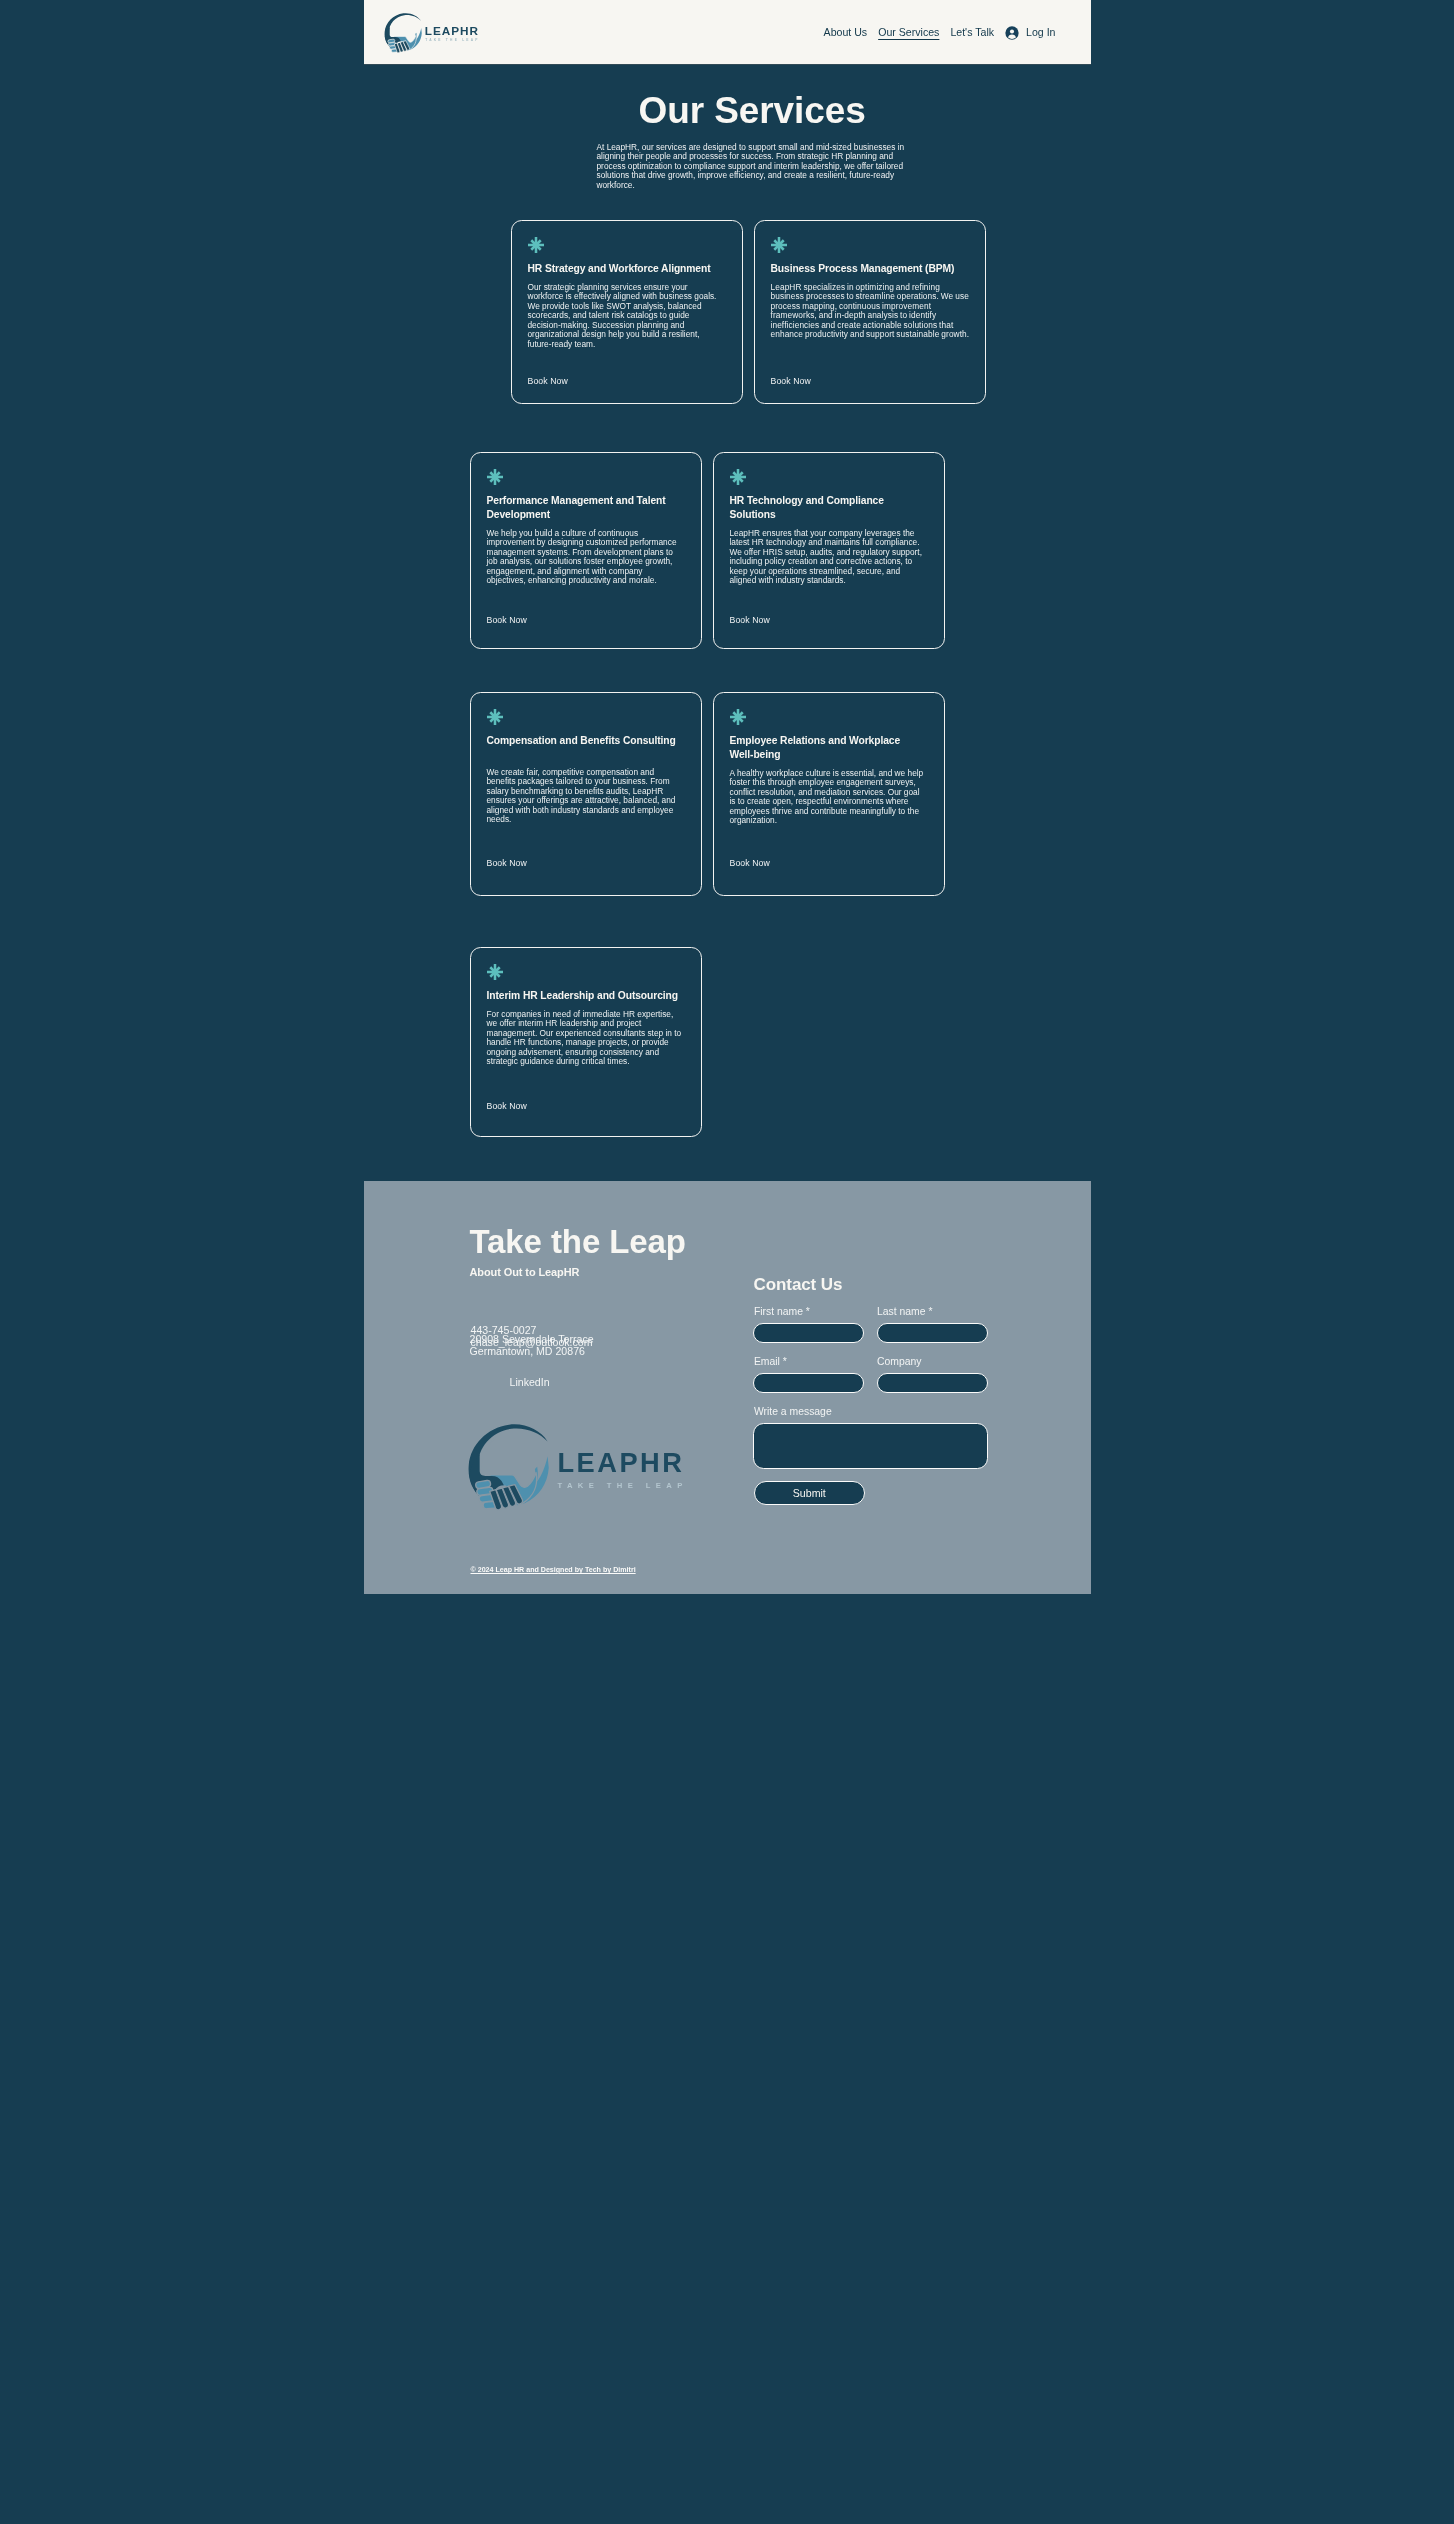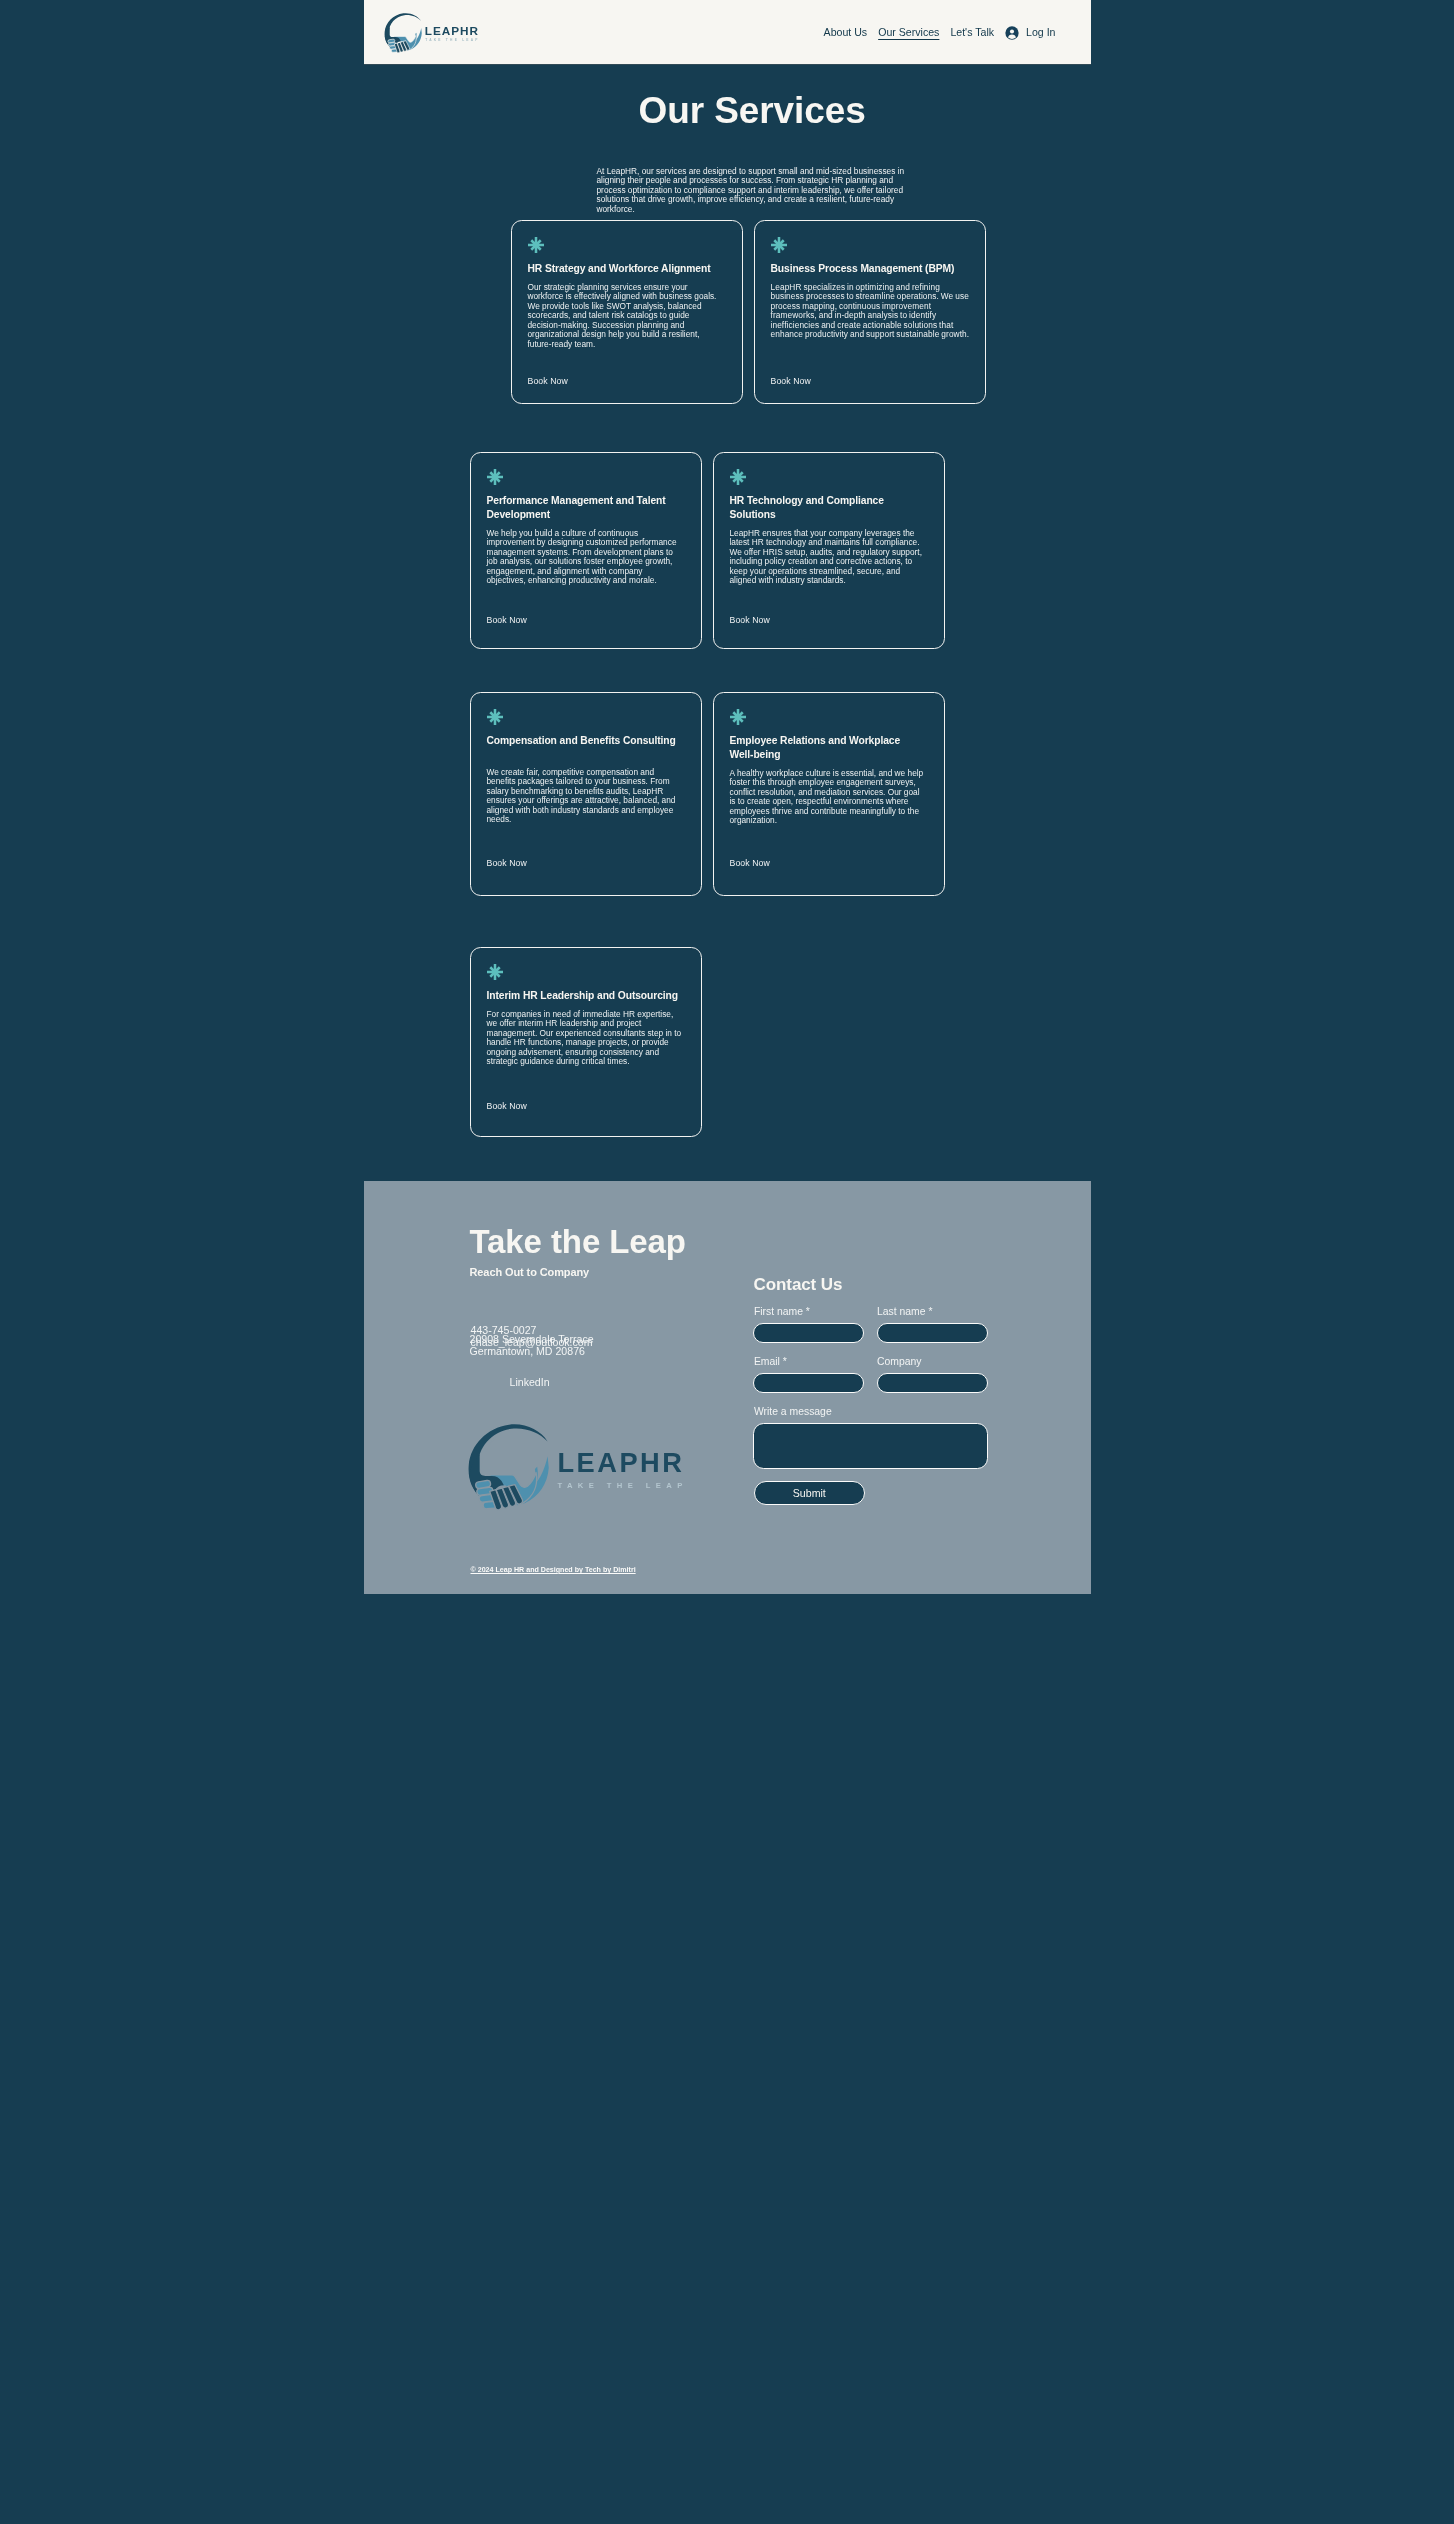--- a/index.html
+++ b/index.html
@@ -44,21 +44,21 @@
 
   
   .main{background:var(--navy);position:relative;height:1116px;}
   .hero h1{
     position:absolute;left:275px;top:27px;
     color:var(--cream);white-space:nowrap;
     font-size:37px;font-weight:bold;letter-spacing:-0.1px;line-height:1;
   }
   .hero p{
     position:absolute;left:233px;top:78px;width:323px;
-    color:#f0f2f3;font-size:8.3px;line-height:9.4px;letter-spacing:0px;margin-top:24px;
+    color:#f0f2f3;font-size:8.3px;line-height:9.4px;letter-spacing:0px;
   }
 
   
   .card{
     position:absolute;
     border:0.5px solid #f2f3f1;
     border-radius:10.6px;
   }
   .card .inner{position:absolute;left:16px;top:16px;width:197px;}
   .ico{display:block;width:16px;height:16px;line-height:0;}
@@ -303,21 +303,21 @@
           <p>For companies in need of immediate HR expertise, we offer interim HR leadership and project management. Our experienced consultants step in to handle HR functions, manage projects, or provide ongoing advisement, ensuring consistency and strategic guidance during critical times.</p>
         </div>
         <a class="book" href="#">Book Now</a>
       </article>
 
     </section>
   </main>
 
   <footer class="footer">
     <h2 class="foot-h1">Take the Leap</h2>
-    <h3 class="foot-h2">Reach Out to Company</h3>
+    <h3 class="foot-h2">About Out to LeapHR</h3>
     <div class="foot-contact">
       <a href="#" class="fl">443-745-0027</a><br>
       <a href="#" class="fl">chase_leap@outlook.com</a>
     </div>
     <div class="foot-addr">
       <span>20908 Severndale Terrace</span><br>
       <span>Germantown, MD 20876</span>
     </div>
     <a href="#" class="foot-li">LinkedIn</a>
 

